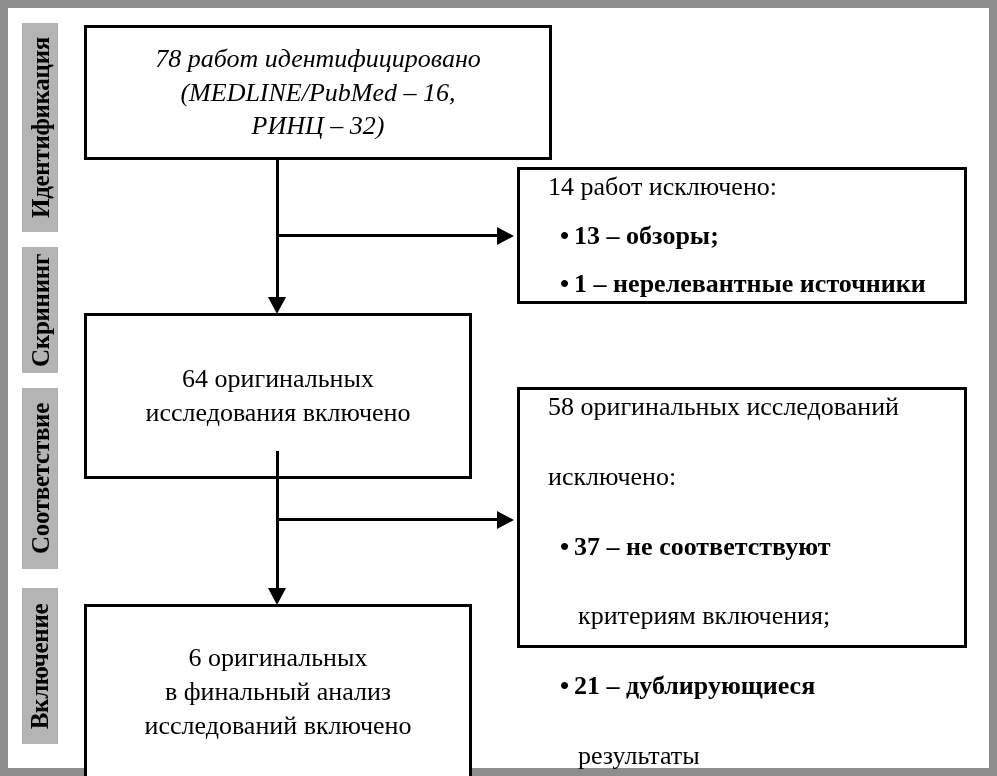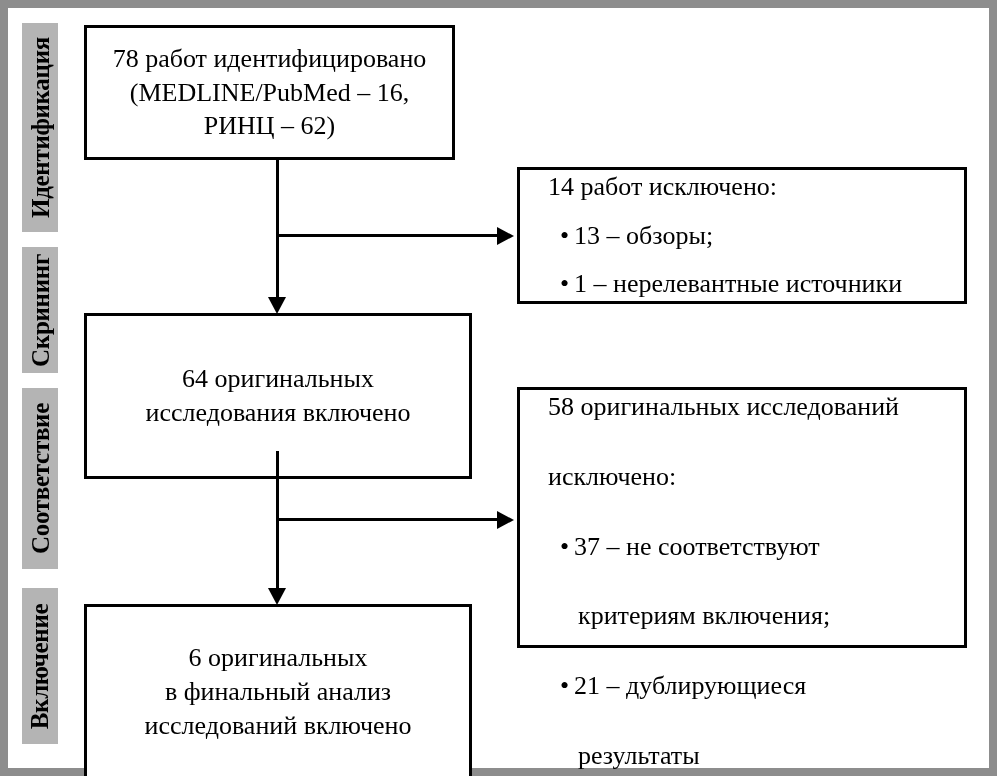--- a/index.html
+++ b/index.html
@@ -70,20 +70,21 @@
     justify-content: space-between;
     text-align: left;
     padding: 0 14px 0 28px;
   }
   .flow-box .line { white-space: nowrap; }
   .flow-box .bullet-line {
     display: block;
     padding-left: 30px;
     text-indent: -18px;
     white-space: normal;
+    font-weight: bold;
   }
   .flow-box .bullet-line .b { margin-right: 5px; }
   .flow-box .wrap-line {
     display: block;
     padding-left: 30px;
     white-space: nowrap;
   }
 
   
   .vline {
@@ -127,24 +128,24 @@
   </div>
 
   <div class="stage-bar" style="left:22px; top:388px; width:36px; height:181px;">
     <span class="stage-text">Соответствие</span>
   </div>
 
   <div class="stage-bar" style="left:22px; top:588px; width:36px; height:156px;">
     <span class="stage-text">Включение</span>
   </div>
 
-  <div class="flow-box center" style="left:84px; top:25px; width:371px; height:135px;">
+  <div class="flow-box center" style="left:84px; top:25px; width:468px; height:135px;font-style:italic;">
     <span class="line">78 работ идентифицировано</span>
     <span class="line">(MEDLINE/PubMed – 16,</span>
-    <span class="line">РИНЦ – 62)</span>
+    <span class="line">РИНЦ – 32)</span>
   </div>
 
   <div class="flow-box center" style="left:84px; top:313px; width:388px; height:166px;">
     <span class="line">64 оригинальных</span>
     <span class="line">исследования включено</span>
   </div>
 
   <div class="flow-box center" style="left:84px; top:604px; width:388px; height:176px;">
     <span class="line">6 оригинальных</span>
     <span class="line">в финальный анализ</span>

